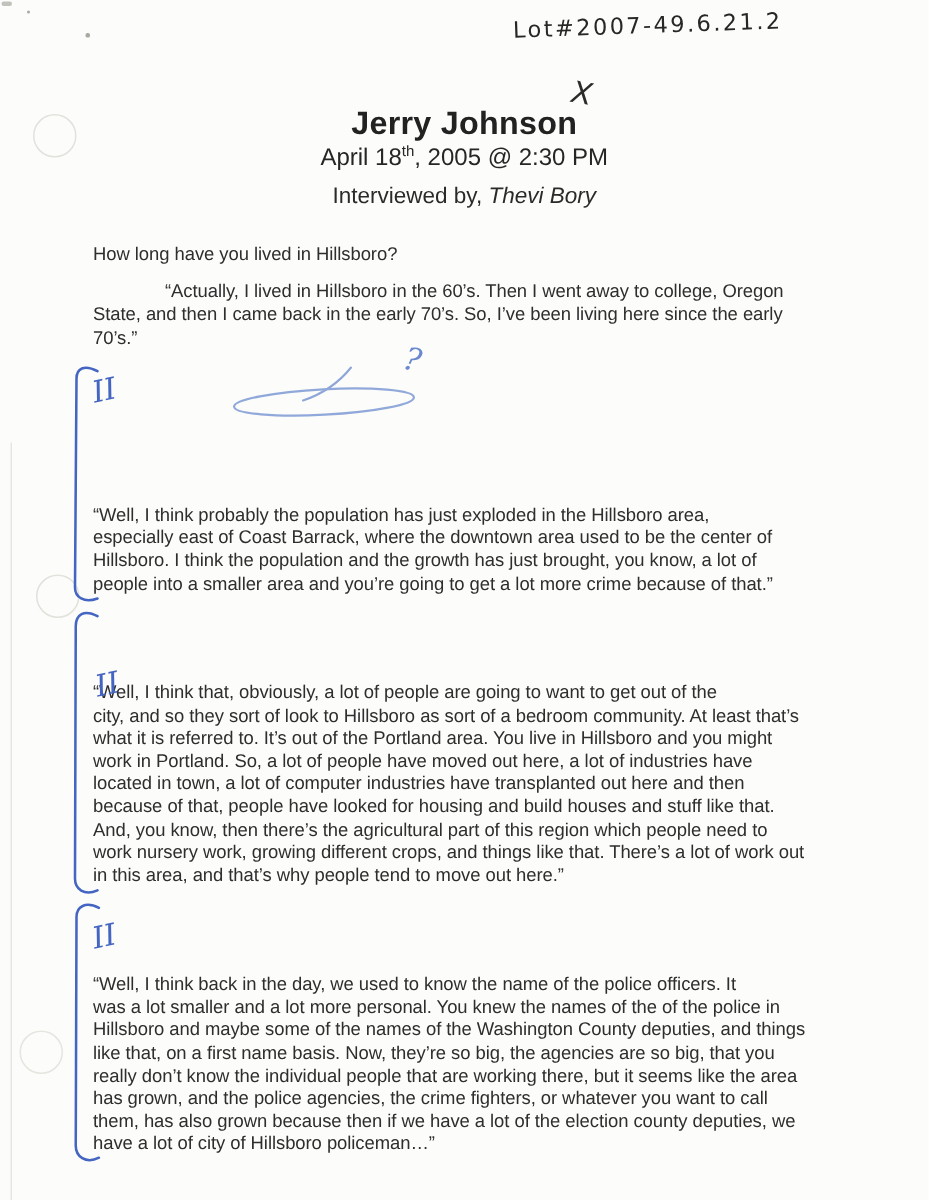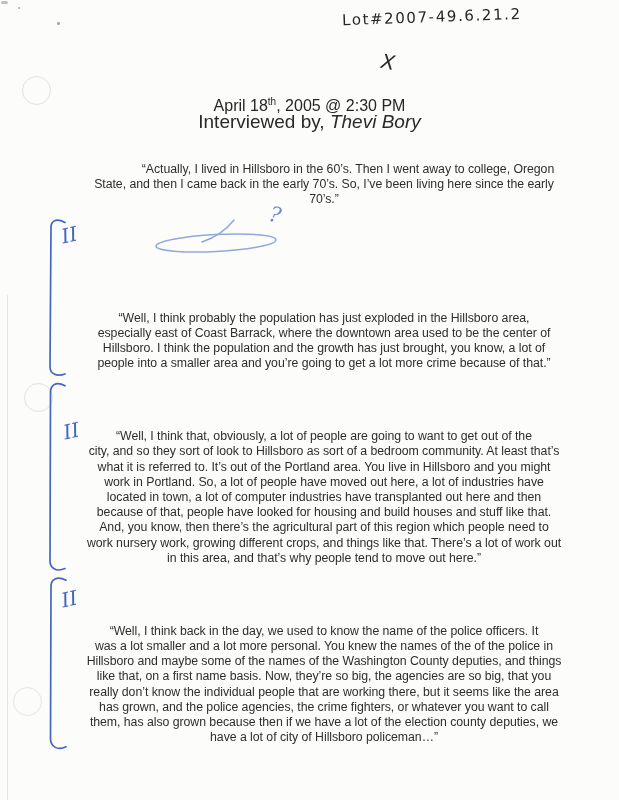--- a/index.html
+++ b/index.html
@@ -9,42 +9,42 @@
     background: #fcfcfa;
     overflow: hidden;
     font-family: "Liberation Sans", "DejaVu Sans", sans-serif;
     color: #2e2e2e;
   }
   
   .hdr { position:absolute; left:0; right:0; text-align:center; }
   .hdr-name { top:70px; font-size:21.5px; font-weight:700; letter-spacing:0.2px; color:#222; }
   .hdr-date { top:96px; font-size:16px; color:#262626; }
   .hdr-date sup { font-size:10px;text-align:center; }
-  .hdr-int  { top:111px; font-size:19px; color:#2a2a2a; }
+  .hdr-int  { top:122px; font-size:15px; color:#2a2a2a; }
   .hdr-int .it { font-style: italic; }
   
   .lot {
     position:absolute; left:342px; top:8px;
     font-family:"DejaVu Sans", sans-serif;
     font-size:15px; letter-spacing:1.6px; color:#272727;
     transform: rotate(-2deg);
   }
   .xmark {
     position:absolute; left:381px; top:50px;
     font-family:"DejaVu Sans", sans-serif;
     font-size:20px; color:#2b2b2b;
     transform: rotate(10deg) skewX(-8deg);
   }
   
   .content {
     position:absolute; left:62px; top:162px; width:524px;
     font-size:12.3px; line-height:15.2px; letter-spacing:-0.04px;
   }
   .q { white-space: pre-line; margin:0 0 10px 0; position:relative; }
-  .a { white-space: pre-line; text-indent:48px; margin:0 0 12px 0; position:relative;text-align:center; }
+  .a { white-space: pre-line; text-indent:48px; margin:0 0 12px 0; position:relative; }
   
   .bracket {
     position:absolute; left:-17px; top:-4px;
     width:22px; height:calc(100% + 10px);
     pointer-events:none;
   }
   .rmark {
     position:absolute;
     font-family:"DejaVu Serif", serif; font-style:italic;
     font-size:20px; color:#4466c2; line-height:1;
@@ -83,25 +83,27 @@
   <div class="hole hole2"></div>
   <div class="hole hole3"></div>
   <div class="edge-line"></div>
   <div class="speck sp1"></div>
   <div class="speck sp2"></div>
   <div class="speck sp3"></div>
 
   <div class="lot">Lot#2007-49.6.21.2</div>
   <div class="xmark">X</div>
 
+  <div class="hdr hdr-name">Jerry Johnson</div>
   <div class="hdr hdr-date"><span>April 18</span><sup>th</sup><span>, 2005 @ 2:30 PM</span></div>
   <div class="hdr hdr-int"><span>Interviewed by, </span><span class="it">Thevi Bory</span></div>
 
   <div class="content">
 
+    <div class="q">How long have you lived in Hillsboro?</div>
     <div class="a">“Actually, I lived in Hillsboro in the 60’s. Then I went away to college, Oregon
 State, and then I came back in the early 70’s. So, I’ve been living here since the early
 70’s.”</div>
 
     <div class="a bracketed">
       <svg class="bracket" viewBox="0 0 22 100" preserveAspectRatio="none">
         <path d="M20,4 C11,1 6,3 6,7 L5,93 C5,97 11,99.5 20,97.5" fill="none" stroke="#4466c2" stroke-width="1.7" stroke-linecap="round" vector-effect="non-scaling-stroke"></path>
       </svg>
       <span class="rmark mark-a2">II</span>
       <span class="qmark">?</span>

